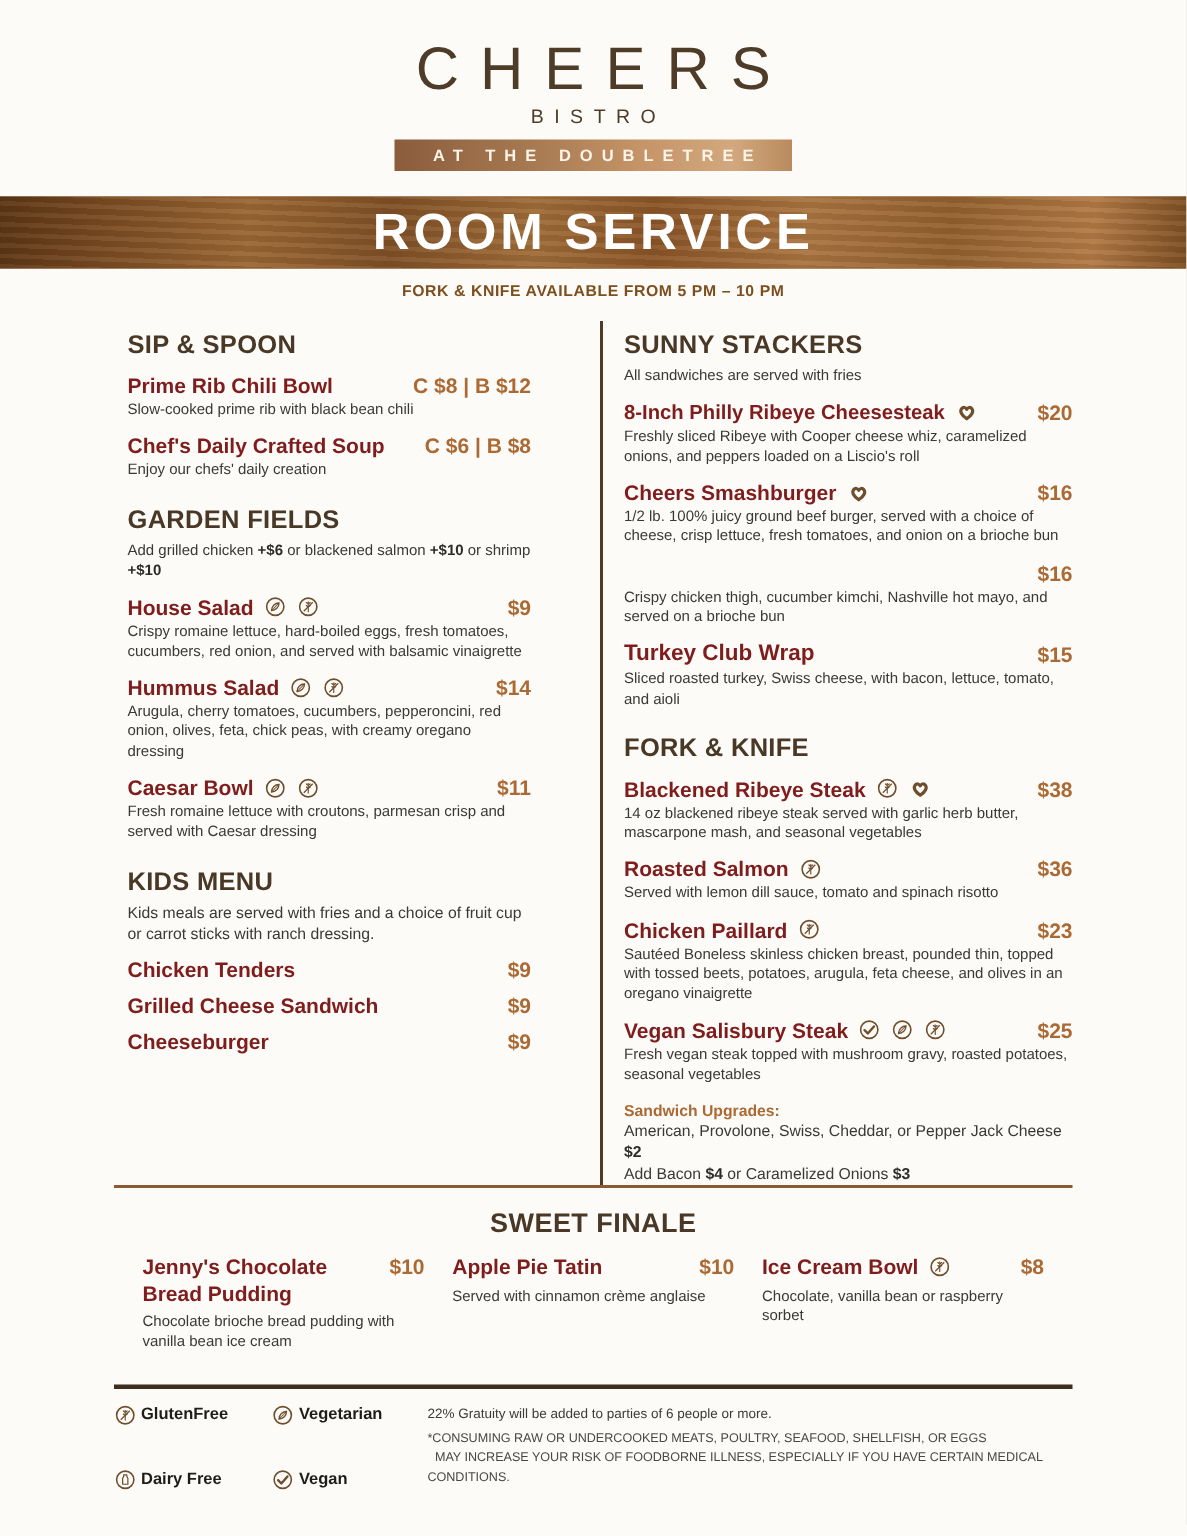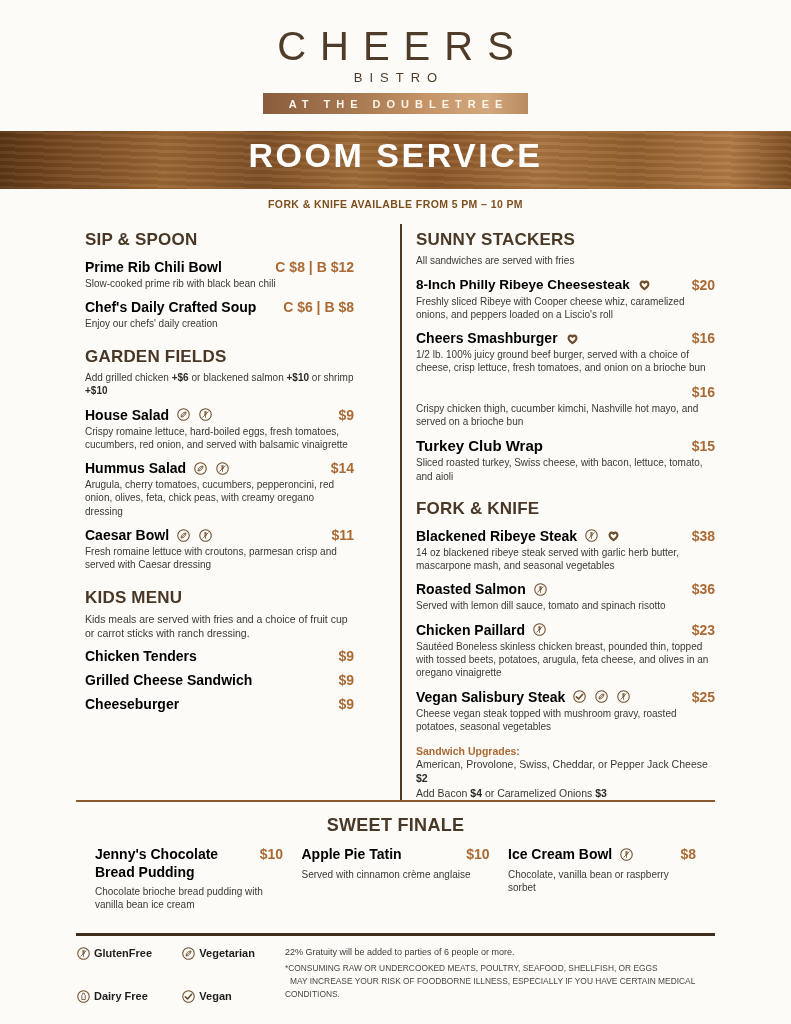--- a/index.html
+++ b/index.html
@@ -15,21 +15,21 @@
     line-height:1.1;
   }
   .brand-sub{font-size:13px;color:#4e3c29;letter-spacing:7px;padding-left:7px;margin-top:2px;font-weight:400;}
   .brand-banner{
     display:inline-block;margin-top:8px;padding:5px 20px 4px;
     background:linear-gradient(90deg,#8a5c3c 0%,#a87a52 35%,#c59468 62%,#d3a87e 85%,#b98a5e 100%);
     color:#fdf4ea;font-size:11px;font-weight:bold;letter-spacing:6px;padding-left:26px;
   }
   
   .band{
-    margin-top:17px;height:58px;
+    margin-top:17px;height:48px;
     background-color:#8f5d2e;
     background-image:
       repeating-linear-gradient(2deg, rgba(255,255,255,0.05) 0 3px, rgba(0,0,0,0.06) 3px 7px),
       linear-gradient(94deg,#5b3514 0%,#7a4b22 9%,#9b6734 21%,#805026 33%,#a06c38 45%,#8a5527 55%,#aa7440 68%,#93602e 80%,#b27a45 92%,#7d4e22 100%);
     text-align:center;
   }
   .band-title{
     color:#ffffff;font-size:34px;font-weight:800;letter-spacing:2.5px;line-height:48px;
   }
   .tagline{
@@ -43,21 +43,21 @@
   }
   .col-right{flex:1;padding-left:14px;box-sizing:border-box;}
   h2.sec{
     font-size:17px;font-weight:bold;color:#4a3826;margin:16px 0 4px;letter-spacing:0.2px;
   }
   h2.sec.first{margin-top:6px;}
   .note{font-size:10px;color:#3b3936;margin:3px 0 1px;line-height:1.35;}
   .note b{color:#2e2c29;}
   .item{margin-top:9px;}
   .row{display:flex;align-items:center;}
-  .name{font-size:14px;font-weight:bold;color:#000000;white-space:nowrap;}
+  .name{font-size:14px;font-weight:bold;color:#7f1d1d;white-space:nowrap;}
   .name-md{font-size:13.5px;}
   .name-sm{font-size:12.3px;}
   .name-lg{font-size:15px;}
   .price{margin-left:auto;font-size:14px;font-weight:bold;color:#ab6a33;white-space:nowrap;padding-left:8px;}
   .desc{font-size:10px;color:#3b3936;line-height:1.33;margin-top:2px;}
   .ic{width:15px;height:15px;margin-left:7px;color:#6e4e2c;flex:none;}
   .kids-row{margin-top:8px;}
   .kids-row .name{font-size:14px;}
   .kids-note{font-size:10.5px;color:#3b3936;line-height:1.35;margin-top:4px;}
   .kids-gap{margin-top:46px;}
@@ -303,21 +303,21 @@
               <use href="#i-vegan"></use>
             </svg>
           <svg class="ic">
               <use href="#i-veg"></use>
             </svg>
           <svg class="ic">
               <use href="#i-gf"></use>
             </svg>
           <span class="price">$25</span>
         </div>
-        <div class="desc">Cheese vegan steak topped with mushroom gravy, roasted potatoes, seasonal vegetables</div>
+        <div class="desc">Fresh vegan steak topped with mushroom gravy, roasted potatoes, seasonal vegetables</div>
       </div>
 
       <div class="upgrades">
         <div class="up-label">Sandwich Upgrades:</div>
         <div class="up-line"><span>American, Provolone, Swiss, Cheddar, or Pepper Jack Cheese </span><b>$2</b></div>
         <div class="up-line"><span>Add Bacon </span><b>$4</b><span> or Caramelized Onions </span><b>$3</b></div>
       </div>
 
     </div>
   </div>

